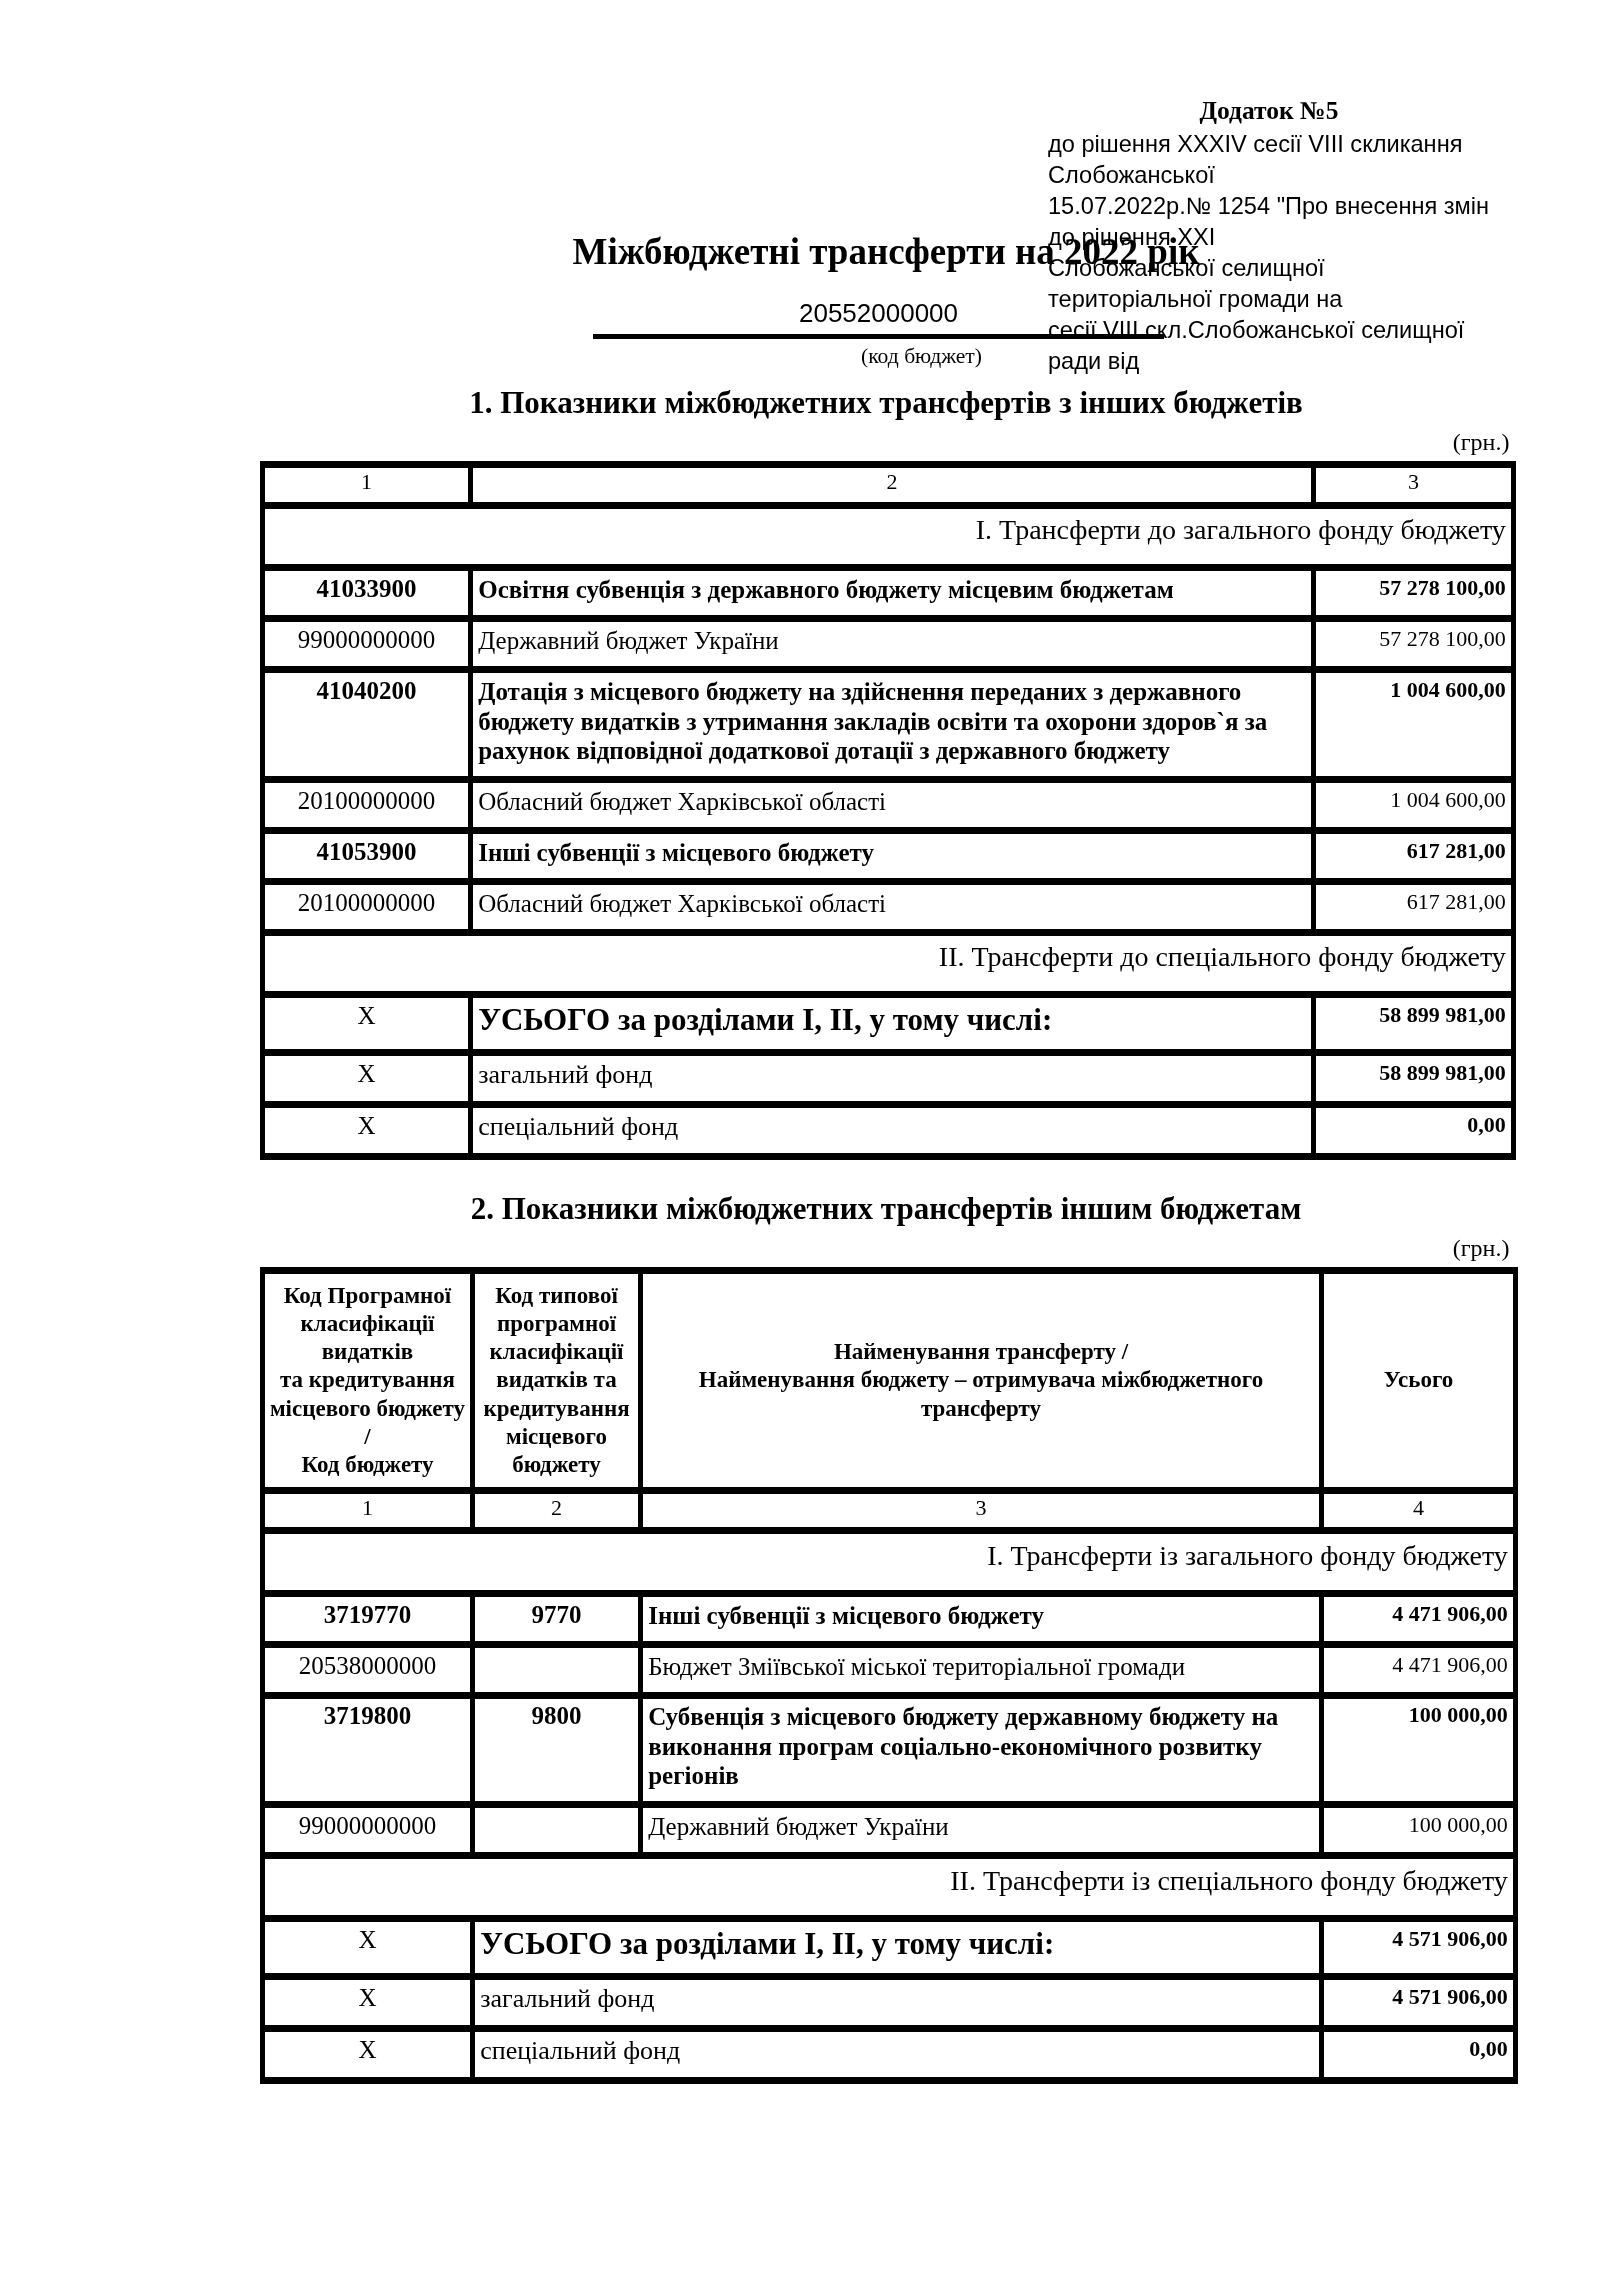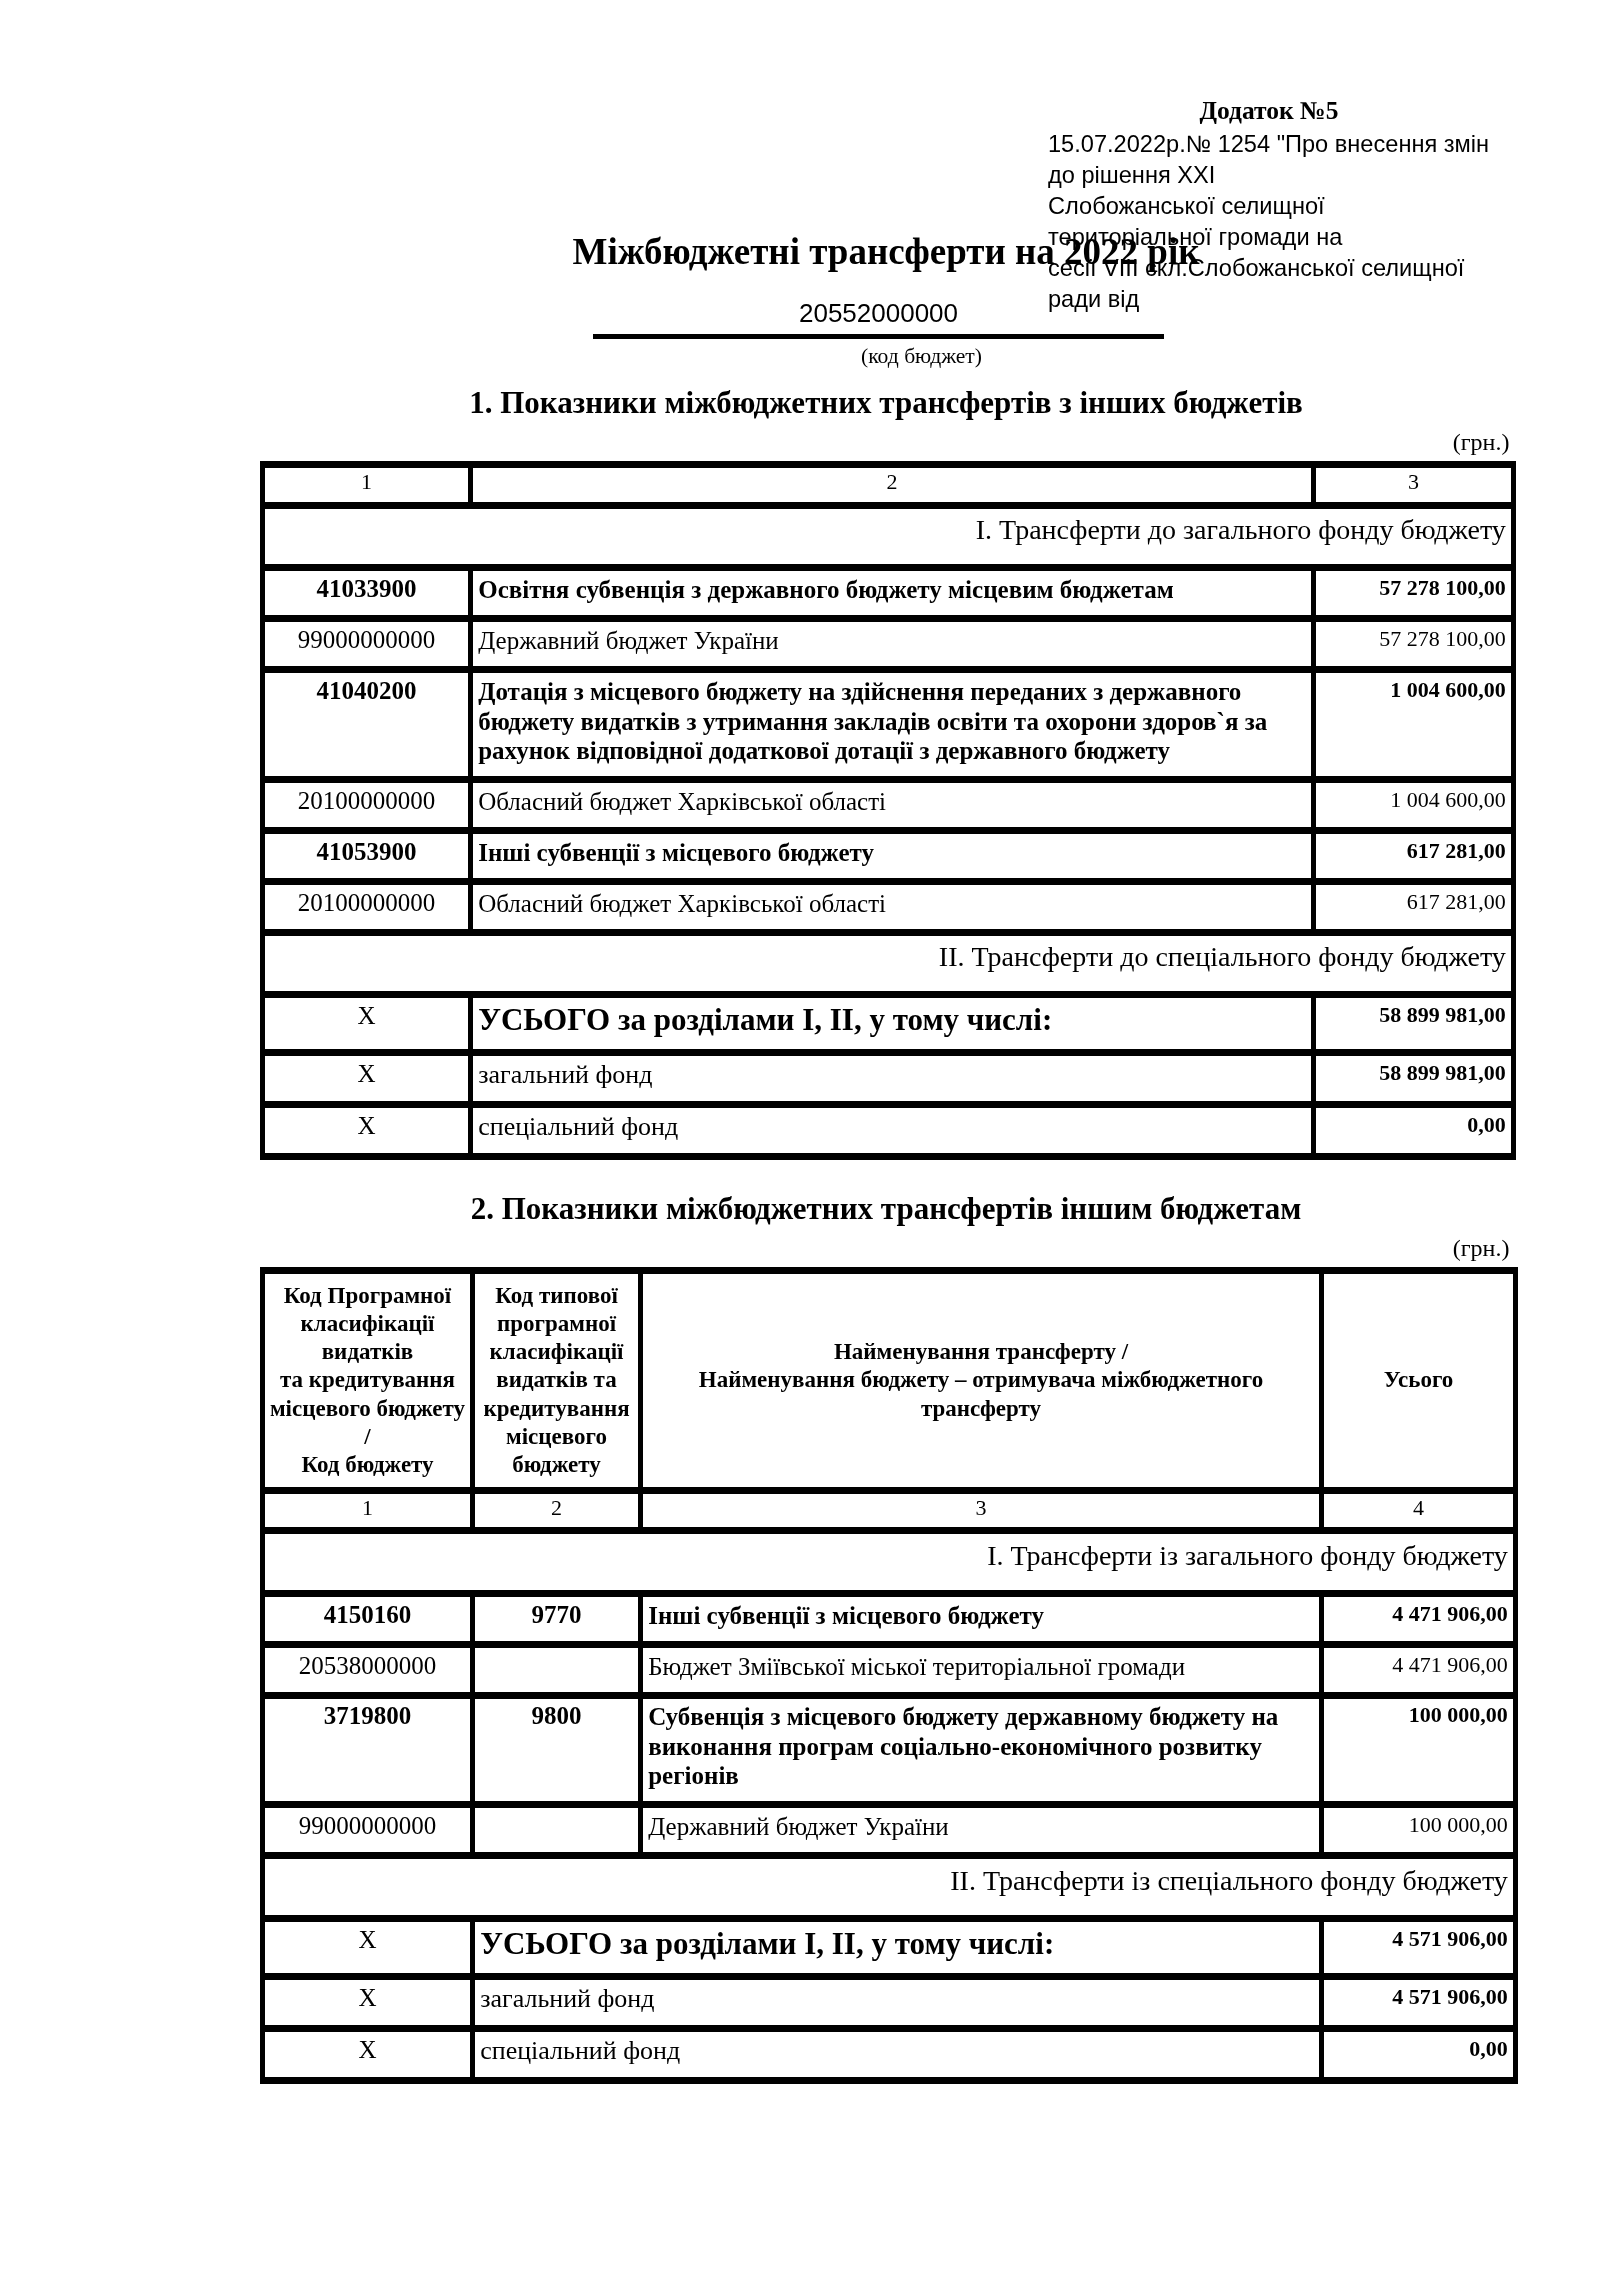--- a/index.html
+++ b/index.html
@@ -52,20 +52,21 @@
   td.xcell{font-size:25px;text-align:center;padding:3.9px 3.9px 10.5px;vertical-align:top;}
   td.totalname{font-size:26px;}
   td.totalname.grand{font-size:31px;font-weight:bold;}
   .bold{font-weight:bold;}
 </style>
 </head>
 <body>
 
 <div class="appendix">
   <div class="appendix-title">Додаток №5</div>
+  <div>до рішення XXXIV сесії  VIII скликання Слобожанської</div>
   <div>15.07.2022р.№ 1254 "Про внесення змін до рішення XXI</div>
   <div>Слобожанської селищної територіальної громади на</div>
   <div>сесії VIII скл.Слобожанської селищної ради від</div>
 </div>
 
 <div class="content">
   <div class="doc-title">Міжбюджетні трансферти на 2022 рік</div>
 
   <div class="code-wrap">
     <div class="code-value">20552000000</div>
@@ -176,21 +177,21 @@
           <td class="numcell">2</td>
           <td class="numcell">3</td>
           <td class="numcell">4</td>
         </tr>
       </thead>
       <tbody>
         <tr>
           <td class="sectioncell" colspan="4">І. Трансферти із загального фонду бюджету</td>
         </tr>
         <tr>
-          <td class="codecell bold">4150160</td>
+          <td class="codecell bold">3719770</td>
           <td class="codecell bold">9770</td>
           <td class="namecell bold">Інші субвенції з місцевого бюджету</td>
           <td class="valcell">4 471 906,00</td>
         </tr>
         <tr>
           <td class="codecell">20538000000</td>
           <td class="codecell">&nbsp;</td>
           <td class="namecell">Бюджет Зміївської міської територіальної громади</td>
           <td class="valcell plain">4 471 906,00</td>
         </tr>

